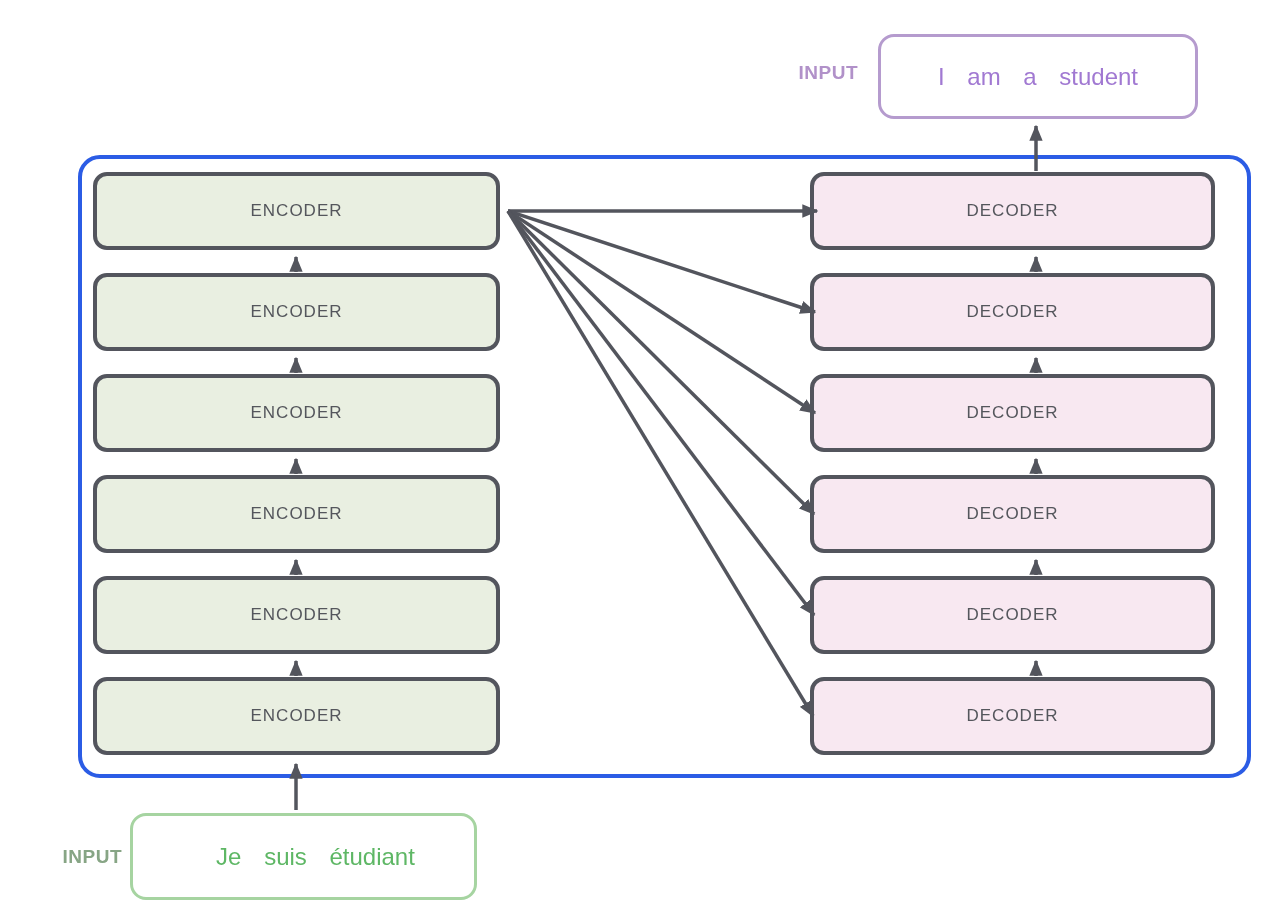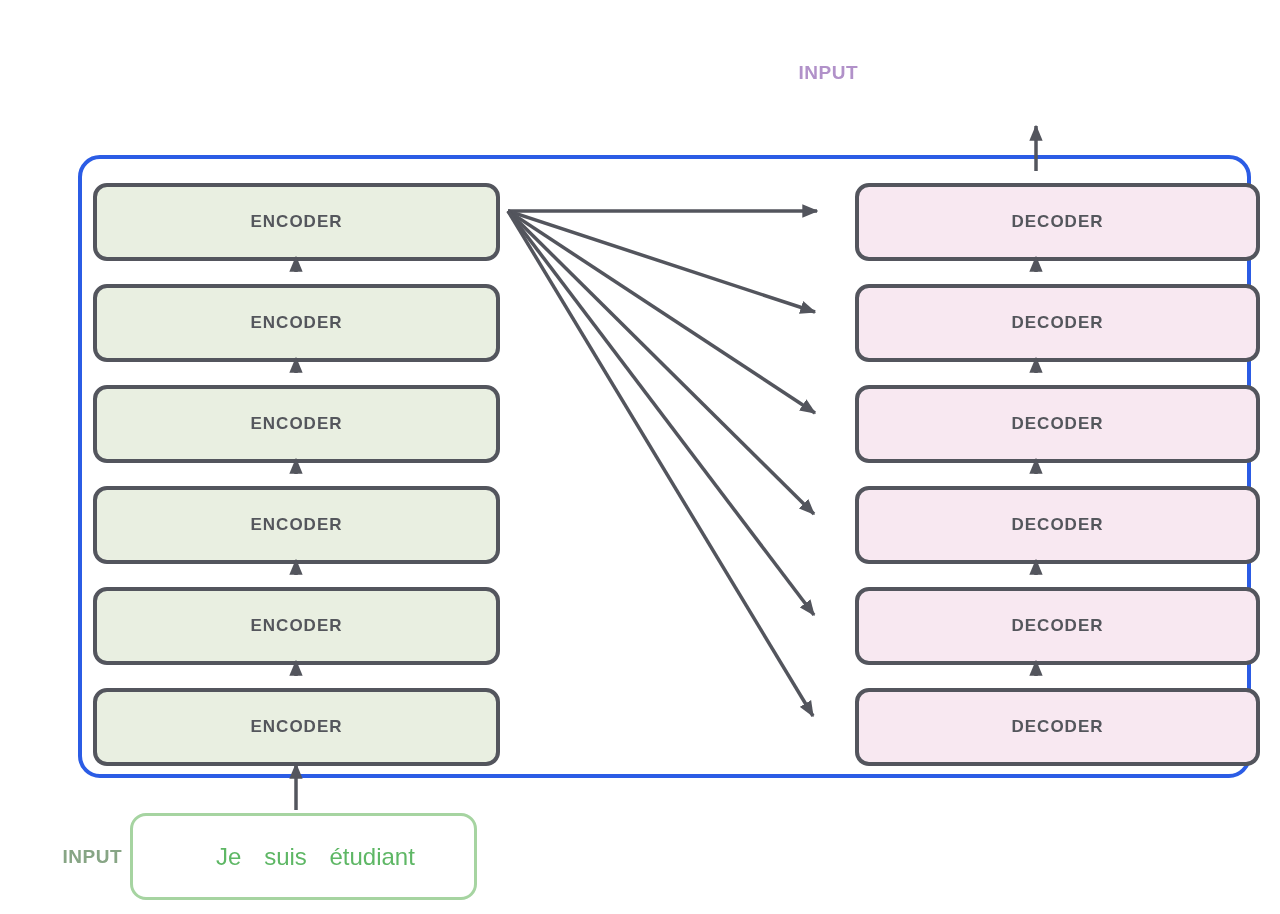--- a/index.html
+++ b/index.html
@@ -31,32 +31,31 @@
   
   .block {
     position: absolute;
     height: 70px;
     border: 4px solid var(--box-border, #53555d);
     border-radius: 14px;
     display: flex;
     align-items: center;
     justify-content: center;
     font-size: 17px;
-    font-weight: bold;
+    font-weight: normal;
     letter-spacing: 1px;
     color: var(--box-label, #54565c);
-    margin-top: 11px;
   }
   .encoder {
     left: 93px;
     width: 399px;
     background: var(--encoder-fill, #e9efe1);
   }
   .decoder {
-    left: 855px;
+    left: 810px;
     width: 397px;
     background: var(--decoder-fill, #f8e8f1);
     text-align: center;
   }
   
   .sentence-box {
     position: absolute;
     display: flex;
     align-items: center;
     justify-content: center;
@@ -122,20 +121,23 @@
   }
 </style>
 </head>
 <body>
 
 <div class="canvas">
 
   <div class="container-box"></div>
 
   <div class="side-label output-label">INPUT</div>
+  <div class="sentence-box output-box">
+    <span>I am a student</span>
+  </div>
 
   <div class="side-label input-label">INPUT</div>
   <div class="sentence-box input-box">
     <span>Je suis étudiant</span>
   </div>
 
   <div class="block encoder" style="top:172px">ENCODER</div>
   <div class="block encoder" style="top:273px">ENCODER</div>
   <div class="block encoder" style="top:374px">ENCODER</div>
   <div class="block encoder" style="top:475px">ENCODER</div>

